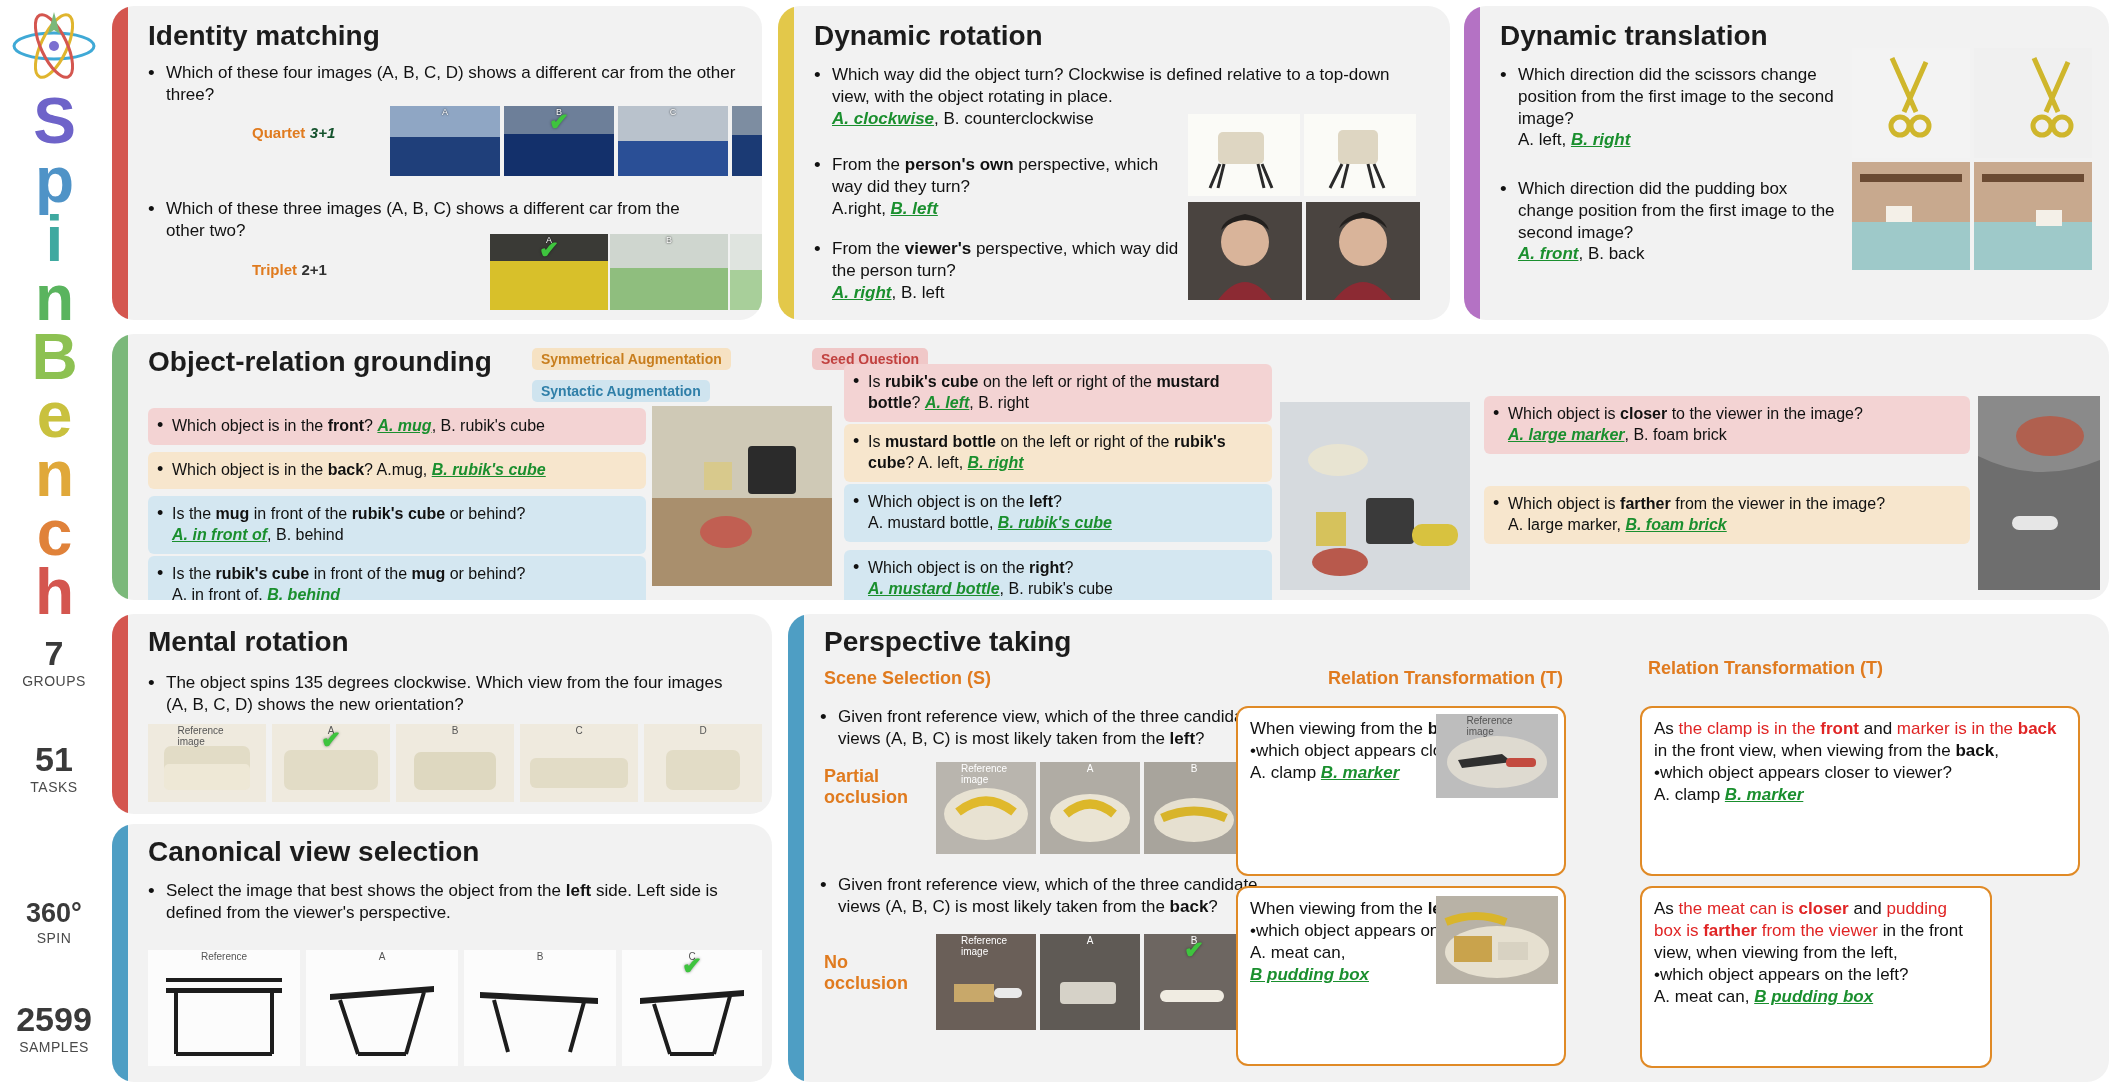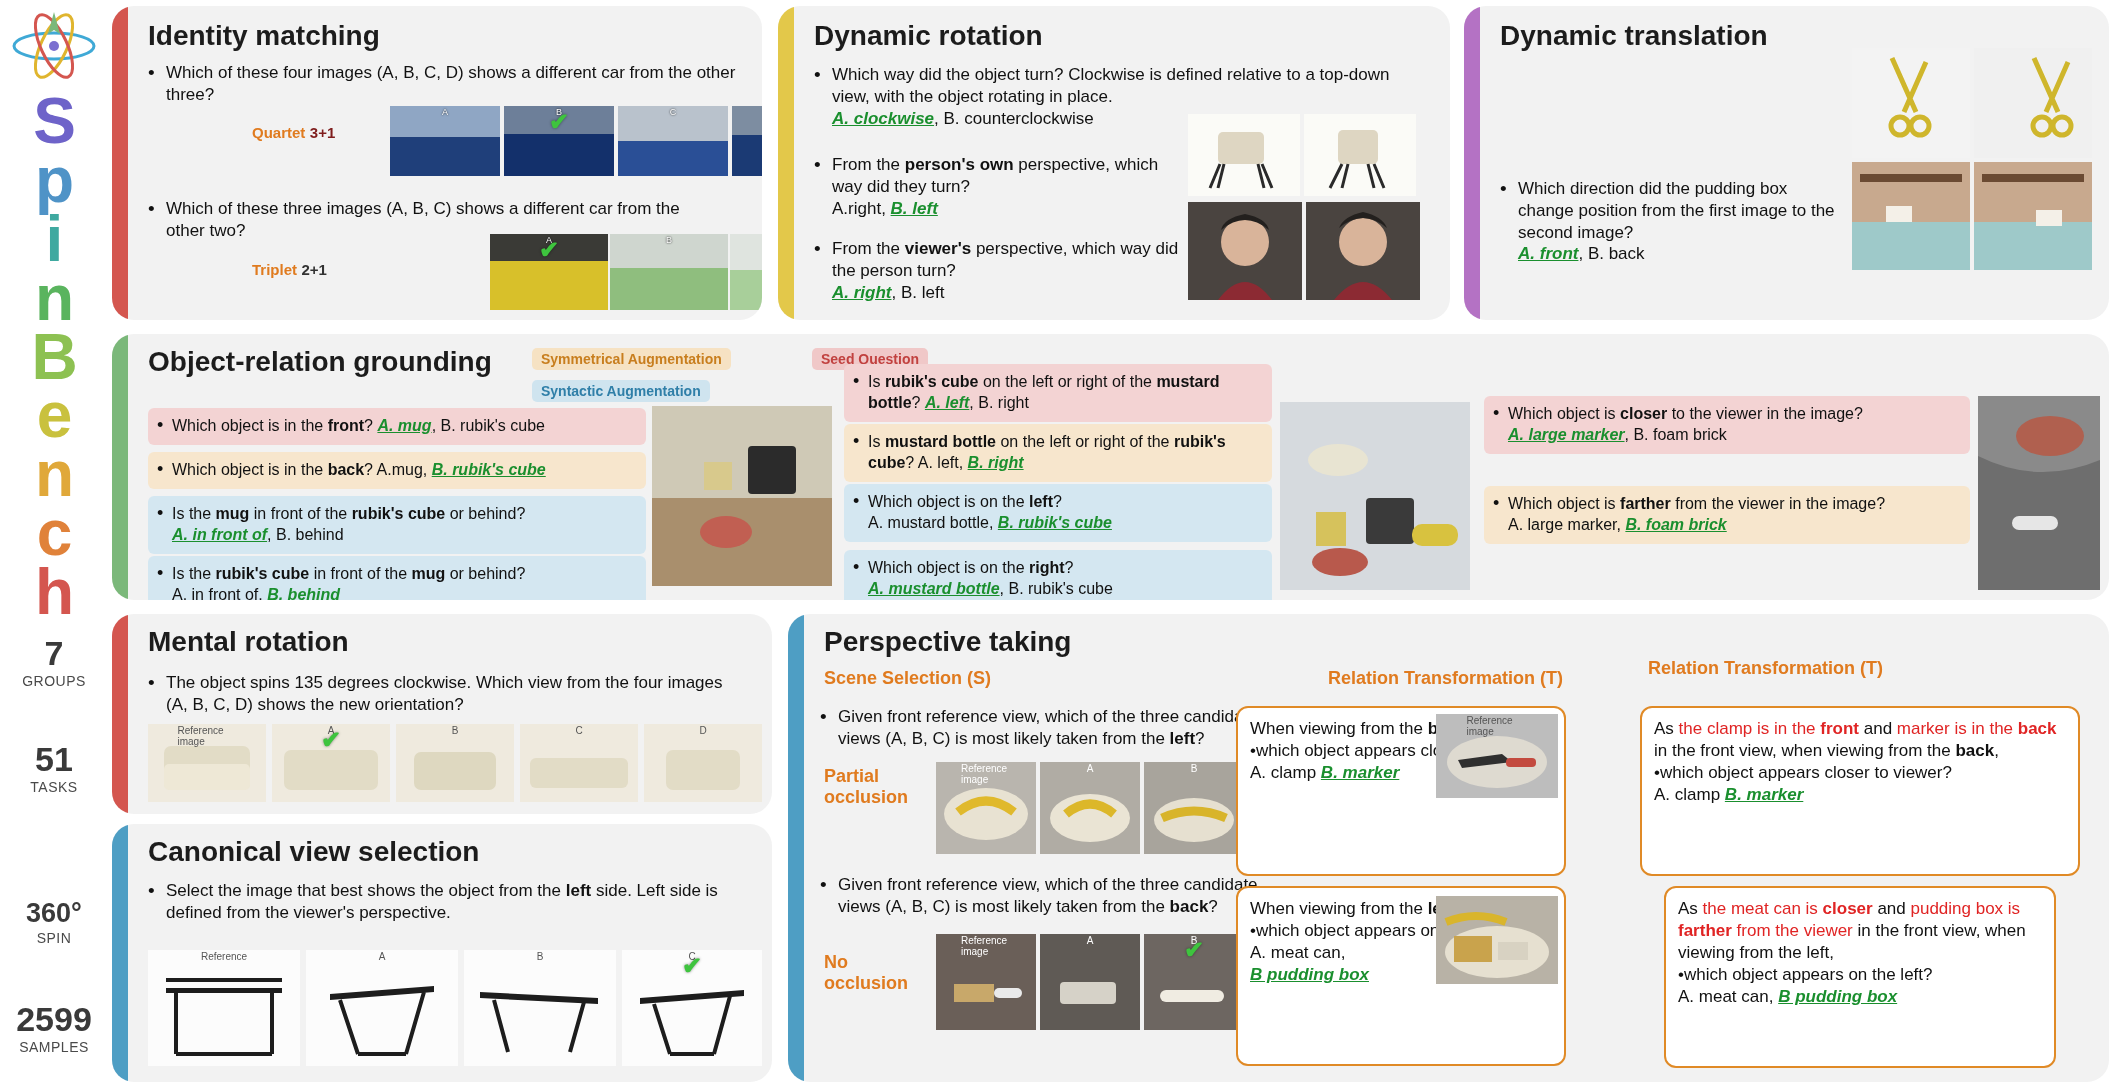--- a/index.html
+++ b/index.html
@@ -158,21 +158,21 @@
 <div class="card" style="left:112px; top:6px; width:650px; height:314px;">
   <div class="card-accent" style="background:#d4564f;"></div>
   <div class="abs" style="left:36px; top:14px;">
     <div class="card-title">Identity matching</div>
   </div>
   <ul class="bullets abs" style="left:32px; top:56px; width:600px;">
     <li><span>Which of these four images (A, B, C, D) shows a different car from the other three?</span></li>
   </ul>
   <div class="abs" style="left:140px; top:118px;">
     <span class="tag tag-orange">Quartet</span>
-    <span class="tag" style="color:#7f1d1d;">3+1</span>
+    <span class="tag" style="color:#14532d;font-style:italic;">3+1</span>
   </div>
 
   <div class="ph car-a" style="left:278px; top:100px; width:110px; height:70px;">
     <span class="lbl">A</span>
   </div>
   <div class="ph car-b" style="left:392px; top:100px; width:110px; height:70px;">
     <span class="lbl">B</span>
     <span class="check">✔</span>
   </div>
   <div class="ph car-c" style="left:506px; top:100px; width:110px; height:70px;">
@@ -255,20 +255,26 @@
       <path d="M33 26 Q57 6 81 26 Q76 14 57 10 Q38 14 33 26" fill="#23201e"></path>
     </svg>
   </div>
 </div>
 
 <div class="card" style="left:1464px; top:6px; width:645px; height:314px;">
   <div class="card-accent" style="background:#b472c4;"></div>
   <div class="abs" style="left:36px; top:14px;">
     <div class="card-title">Dynamic translation</div>
   </div>
+  <ul class="bullets abs" style="left:32px; top:58px; width:340px;">
+    <li>
+      <span>Which direction did the scissors change position from the first image to the second image?</span><br>
+      <span>A. left, </span><span class="ans-correct">B. right</span>
+    </li>
+  </ul>
   <ul class="bullets abs" style="left:32px; top:172px; width:340px;">
     <li>
       <span>Which direction did the pudding box change position from the first image to the second image?</span><br>
       <span class="ans-correct">A. front</span><span>, B. back</span>
     </li>
   </ul>
 
   <div class="ph" style="left:388px; top:42px; width:118px; height:110px; background:#f3f3f3;">
     <svg width="118" height="110" viewBox="0 0 118 110">
       <path d="M40 10 L64 64 M74 14 L52 64" stroke="#cfb62c" stroke-width="5"></path>
@@ -587,18 +593,18 @@
         <path d="M10 26 Q40 14 70 26" stroke="#d9b52c" stroke-width="8" fill="none"></path>
       </svg>
   </div>
 
   <div class="ortho-box" style="left:852px; top:92px; width:440px; height:170px;">
     <span>As </span><span class="red">the clamp is in the </span><span class="redb">front</span><span> and </span><span class="red">marker is in the </span><span class="redb">back</span><span> in the front view, when viewing from the </span><span class="b">back</span><span>,</span><br>
     •<span>which object appears closer to viewer?</span><br>
     <span>A. clamp </span><span class="ans-correct">B. marker</span>
   </div>
 
-  <div class="ortho-box" style="left:876px; top:272px; width:392px; height:182px;">
+  <div class="ortho-box" style="left:852px; top:272px; width:352px; height:182px;">
     <span>As </span><span class="red">the meat can is </span><span class="redb">closer</span><span> and </span><span class="red">pudding box is </span><span class="redb">farther</span><span class="red"> from the viewer</span><span> in the front view, when viewing from the left,</span><br>
     •<span>which object appears on the left?</span><br>
     <span>A. meat can, </span><span class="ans-correct">B pudding box</span>
   </div>
 </div>
 
 </body></html>

